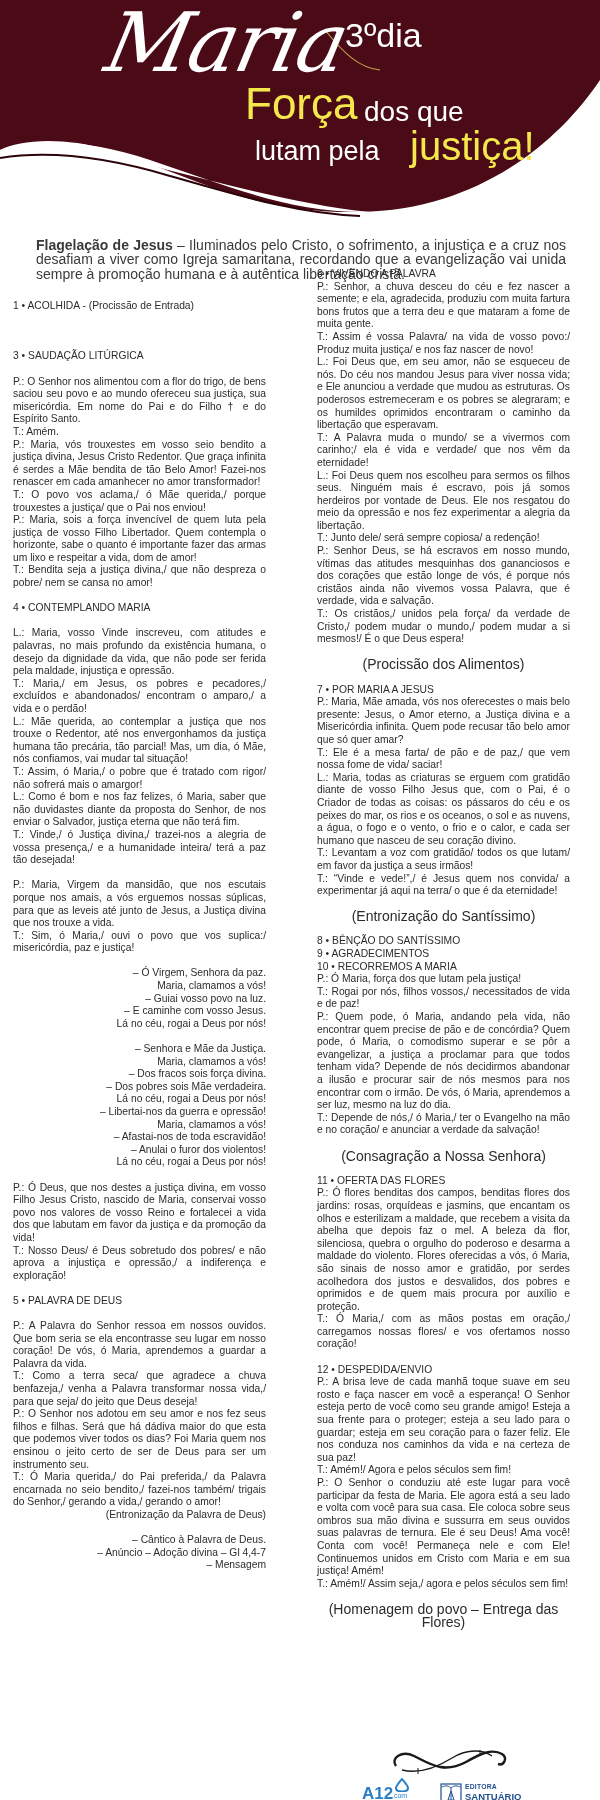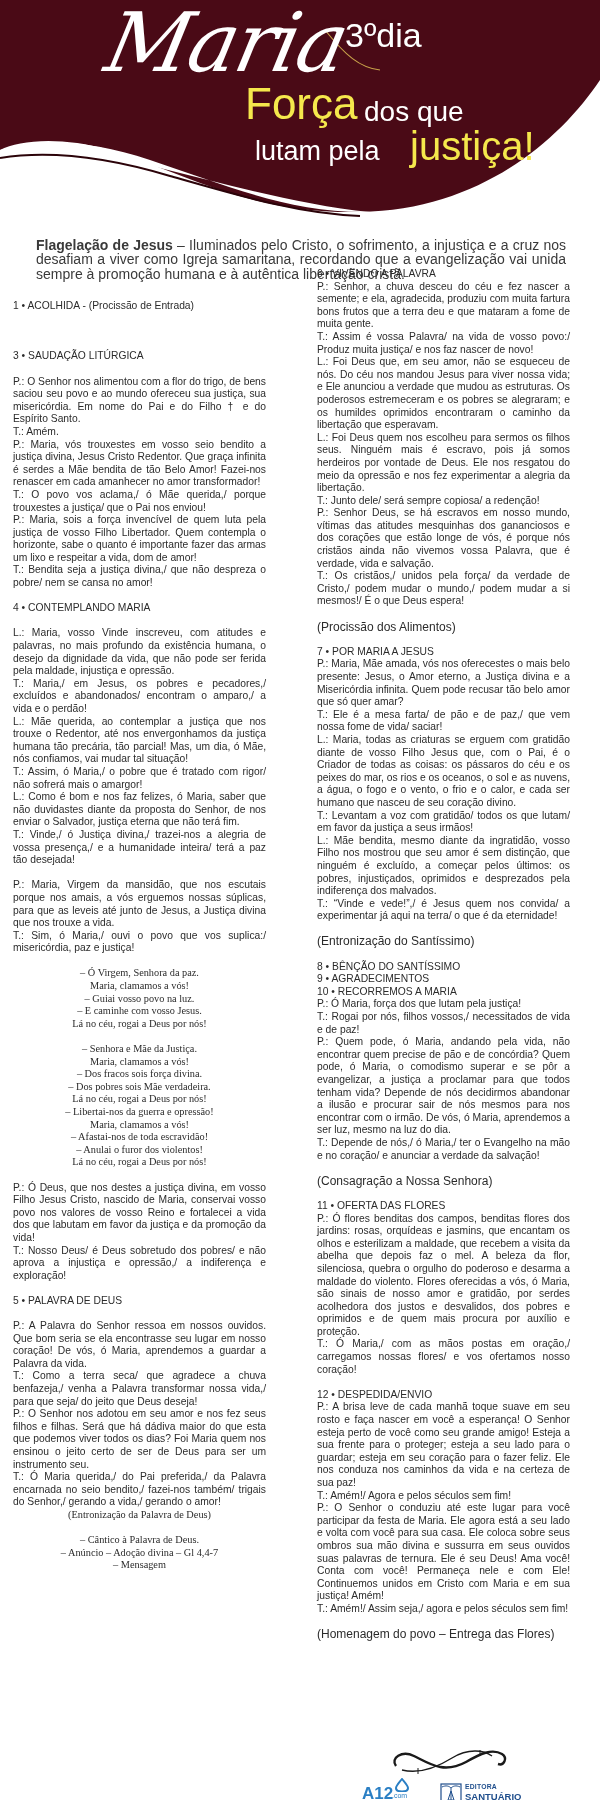--- a/index.html
+++ b/index.html
@@ -21,22 +21,22 @@
            text-align: justify; color: #3a3a3a; }
   .intro b { font-weight: bold; }
 
   .col { position: absolute; top: 300px; width: 253px; font-size: 10.3px; line-height: 12.6px;
          text-align: justify; color: #2b2b2b; }
   .col-left { left: 13px; }
   .col-right { left: 317px; }
   .col p { margin: 0; }
   .col .h { margin: 0; text-align: left; }
   .col .sp { height: 12.6px; }
-  .col .small { font-size: 12px; text-align: left; }
-  .col .line { text-align: center; font-family: Liberation Serif, serif; }
+  .col .small { font-size: 14px; text-align: center; }
+  .col .line { text-align: right; }
 
   .footer { position: absolute; left: 300px; top: 1700px; width: 300px; height: 100px; }
   .ornament { position: absolute; left: 88px; top: 44px; }
   .logo-a12 { position: absolute; left: 62px; top: 82px; width: 60px; height: 24px; }
   .logo-a12 .txt { position: absolute; left: 0; top: 3px; font-size: 17px; font-weight: bold; color: #2a7fc4; line-height: 1; }
   .logo-a12 .com { position: absolute; left: 30px; top: 10px; font-size: 7px; color: #2a7fc4; }
   .logo-a12 .drop { position: absolute; left: 33px; top: -4px; }
   .logo-ed { position: absolute; left: 140px; top: 82px; width: 100px; height: 26px; }
   .logo-ed .book { position: absolute; left: 0; top: 0; }
   .logo-ed .l1 { position: absolute; left: 25px; top: 1px; font-size: 6.8px; font-weight: bold; color: #1f4e8c; letter-spacing: 0.2px; }
@@ -121,33 +121,33 @@
   <p class="line">– Cântico à Palavra de Deus.</p>
   <p class="line">– Anúncio – Adoção divina – Gl 4,4-7</p>
   <p class="line">– Mensagem</p>
 </div>
 
 <div class="col col-right" style="top:268px">
   <p class="h">6 • VIVENDO A PALAVRA</p>
   <p>P.: Senhor, a chuva desceu do céu e fez nascer a semente; e ela, agradecida, produziu com muita fartura bons frutos que a terra deu e que mataram a fome de muita gente.</p>
   <p>T.: Assim é vossa Palavra/ na vida de vosso povo:/ Produz muita justiça/ e nos faz nascer de novo!</p>
   <p>L.: Foi Deus que, em seu amor, não se esqueceu de nós. Do céu nos mandou Jesus para viver nossa vida; e Ele anunciou a verdade que mudou as estruturas. Os poderosos estremeceram e os pobres se alegraram; e os humildes oprimidos encontraram o caminho da libertação que esperavam.</p>
+  <p>T.: A Palavra muda o mundo/ se a vivermos com carinho;/ ela é vida e verdade/ que nos vêm da eternidade!</p>
   <p>L.: Foi Deus quem nos escolheu para sermos os filhos seus. Ninguém mais é escravo, pois já somos herdeiros por vontade de Deus. Ele nos resgatou do meio da opressão e nos fez experimentar a alegria da libertação.</p>
   <p>T.: Junto dele/ será sempre copiosa/ a redenção!</p>
   <p>P.: Senhor Deus, se há escravos em nosso mundo, vítimas das atitudes mesquinhas dos gananciosos e dos corações que estão longe de vós, é porque nós cristãos ainda não vivemos vossa Palavra, que é verdade, vida e salvação.</p>
   <p>T.: Os cristãos,/ unidos pela força/ da verdade de Cristo,/ podem mudar o mundo,/ podem mudar a si mesmos!/ É o que Deus espera!</p>
   <div class="sp"></div>
   <p class="small">(Procissão dos Alimentos)</p>
   <div class="sp"></div>
   <p class="h">7 • POR MARIA A JESUS</p>
   <p>P.: Maria, Mãe amada, vós nos oferecestes o mais belo presente: Jesus, o Amor eterno, a Justiça divina e a Misericórdia infinita. Quem pode recusar tão belo amor que só quer amar?</p>
   <p>T.: Ele é a mesa farta/ de pão e de paz,/ que vem nossa fome de vida/ saciar!</p>
   <p>L.: Maria, todas as criaturas se erguem com gratidão diante de vosso Filho Jesus que, com o Pai, é o Criador de todas as coisas: os pássaros do céu e os peixes do mar, os rios e os oceanos, o sol e as nuvens, a água, o fogo e o vento, o frio e o calor, e cada ser humano que nasceu de seu coração divino.</p>
   <p>T.: Levantam a voz com gratidão/ todos os que lutam/ em favor da justiça a seus irmãos!</p>
-  <p>L.: Mãe bendita, mesmo diante da ingratidão, vosso Filho nos mostrou que seu amor é sem distinção, que ninguém é excluído, a começar pelos últimos: os pobres, injustiçados, oprimidos e desprezados pela indiferença dos malvados.</p>
   <p>T.: “Vinde e vede!”,/ é Jesus quem nos convida/ a experimentar já aqui na terra/ o que é da eternidade!</p>
   <div class="sp"></div>
   <p class="small">(Entronização do Santíssimo)</p>
   <div class="sp"></div>
   <p class="h">8 • BÊNÇÃO DO SANTÍSSIMO</p>
   <p class="h">9 • AGRADECIMENTOS</p>
   <p class="h">10 • RECORREMOS A MARIA</p>
   <p>P.: Ó Maria, força dos que lutam pela justiça!</p>
   <p>T.: Rogai por nós, filhos vossos,/ necessitados de vida e de paz!</p>
   <p>P.: Quem pode, ó Maria, andando pela vida, não encontrar quem precise de pão e de concórdia? Quem pode, ó Maria, o comodismo superar e se pôr a evangelizar, a justiça a proclamar para que todos tenham vida? Depende de nós decidirmos abandonar a ilusão e procurar sair de nós mesmos para nos encontrar com o irmão. De vós, ó Maria, aprendemos a ser luz, mesmo na luz do dia.</p>

